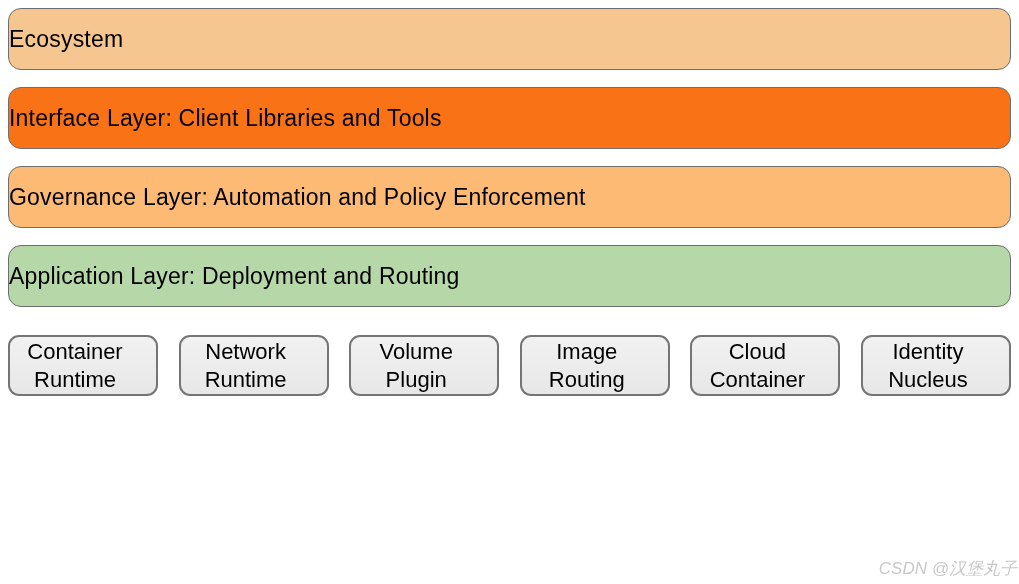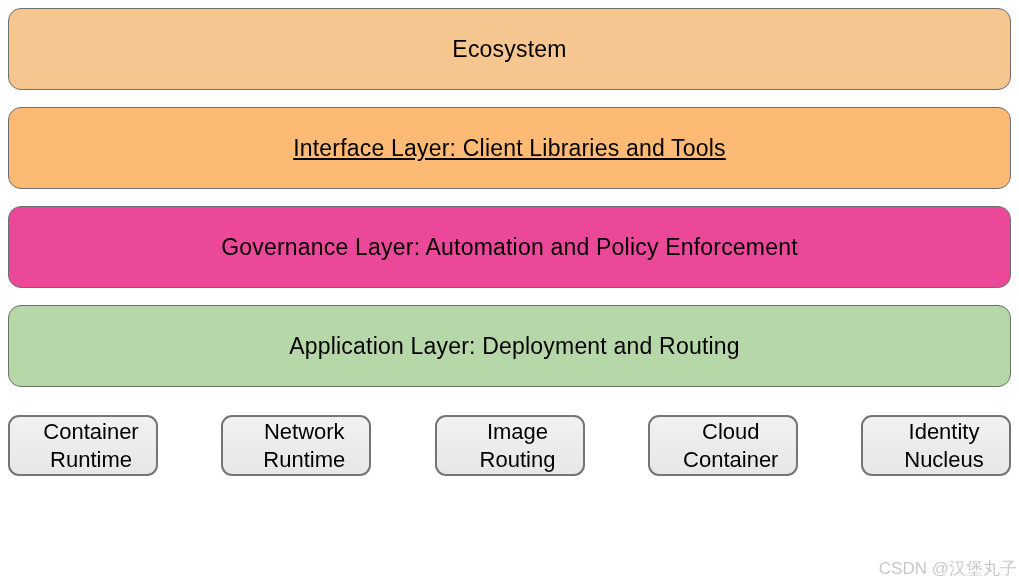--- a/index.html
+++ b/index.html
@@ -16,26 +16,26 @@
     overflow: hidden;
     box-sizing: border-box;
     padding: 8px 8px 0 8px;
   }
   .layer-stack {
     display: flex;
     flex-direction: column;
     gap: 17px;
   }
   .layer {
-    height: 82px;
+    height: 62px;
     border: 1.5px solid #6e6e6e;
     border-radius: 13px;
     display: flex;
     align-items: center;
-    justify-content: center;
+    justify-content: flex-start;
     box-sizing: border-box;
   }
   .layer-label {
     font-size: 23px;
     color: #000000;
     letter-spacing: 0.2px;
     text-align: center;
   }
   .plugin-row {
     margin-top: 28px;
@@ -43,67 +43,71 @@
     justify-content: space-between;
   }
   .plugin-box {
     width: 150px;
     height: 61px;
     background: linear-gradient(#f1f1f1, #e7e7e7);
     border: 2px solid #757575;
     border-radius: 11px;
     display: flex;
     align-items: center;
-    justify-content: flex-end;
+    justify-content: flex-start;
     box-sizing: border-box;
   }
   .plugin-label {
     font-size: 22px;
     line-height: 1.25;
     color: #000000;
     text-align: center;
     width: 130px;
   }
   .watermark {
     position: absolute;
     right: 2px;
     bottom: 4px;
     font-size: 17px;
     color: rgba(190, 190, 190, 0.85);
     white-space: nowrap;
     pointer-events: none;
     z-index: 5;
+    font-style: italic;
   }
 </style>
 </head>
 <body>
 
 <div class="diagram">
 
   <div class="layer-stack">
     <div class="layer" style="background: rgb(246, 198, 144);">
       <span class="layer-label">Ecosystem</span>
     </div>
-    <div class="layer" style="background: #fdba74; text-decoration: underline;">
+    <div class="layer" style="background: #f97316;">
       <span class="layer-label">Interface Layer: Client Libraries and Tools</span>
     </div>
-    <div class="layer" style="background: #ec4899;">
+    <div class="layer" style="background: #fdba74;">
       <span class="layer-label">Governance Layer: Automation and Policy Enforcement</span>
     </div>
-    <div class="layer" style="background: rgb(182, 215, 168); padding-left: 10px;">
+    <div class="layer" style="background: rgb(182, 215, 168);">
       <span class="layer-label">Application Layer: Deployment and Routing</span>
     </div>
   </div>
 
   <div class="plugin-row">
     <div class="plugin-box">
       <span class="plugin-label">Container Runtime</span>
     </div>
     <div class="plugin-box">
       <span class="plugin-label">Network Runtime</span>
+    </div>
+    <div class="plugin-box">
+      <span class="plugin-label">Volume Plugin</span>
     </div>
     <div class="plugin-box">
       <span class="plugin-label">Image Routing</span>
     </div>
     <div class="plugin-box">
       <span class="plugin-label">Cloud Container</span>
     </div>
     <div class="plugin-box">
       <span class="plugin-label">Identity Nucleus</span>
     </div>

